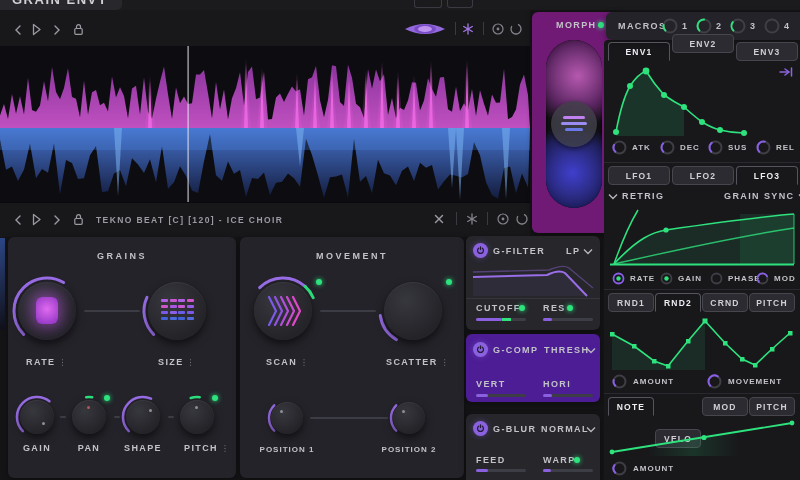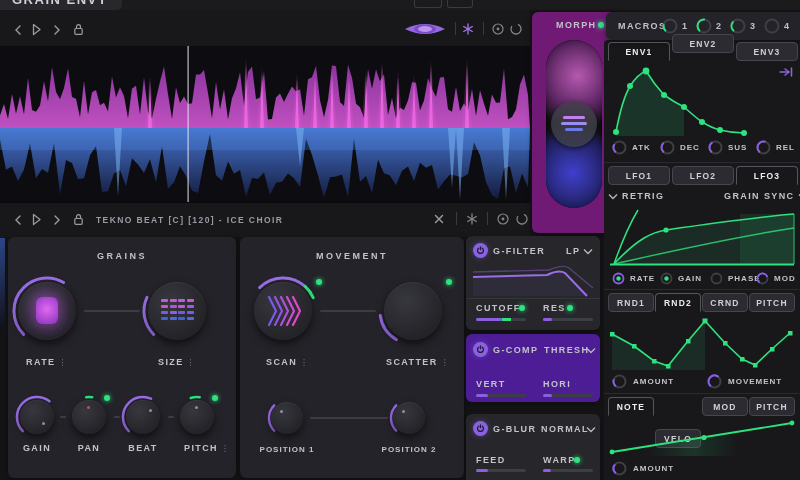--- a/index.html
+++ b/index.html
@@ -288,21 +288,21 @@
         <span class="ind" style="left:15px;top:6px;"></span>
       </div>
   </div>
   <span class="gdot" style="left:204px;top:158px;"></span>
   <div class="conn" style="left:52px;top:179px;width:6px;"></div>
   <div class="conn" style="left:106px;top:179px;width:6px;"></div>
   <div class="conn" style="left:160px;top:179px;width:6px;"></div>
 
   <span class="lbl ctr" style="left:29px;top:206px;">GAIN</span>
   <span class="lbl ctr" style="left:81px;top:206px;">PAN</span>
-  <span class="lbl ctr" style="left:135px;top:206px;">BEAT</span>
+  <span class="lbl ctr" style="left:135px;top:206px;">SHAPE</span>
   <span class="lbl" style="left:176px;top:206px;"><span>PITCH</span><span class="dots"></span></span>
 </div>
 
 <div class="panel" style="left:240px;top:237px;width:224px;height:241px;">
   <span class="lbl ctr" style="left:112px;top:14px;letter-spacing:2.5px;">MOVEMENT</span>
   <div class="conn" style="left:80px;top:73px;width:56px;"></div>
 
   <div class="abs" style="left:6px;top:37px;width:74px;height:74px;">
     <svg width="74" height="74" viewBox="0 0 74 74">
       <circle cx="37" cy="37" r="33" fill="none" stroke="#9a6ee8" stroke-width="3" stroke-linecap="round" stroke-dasharray="50 207" transform="rotate(225 37 37)"></circle>

